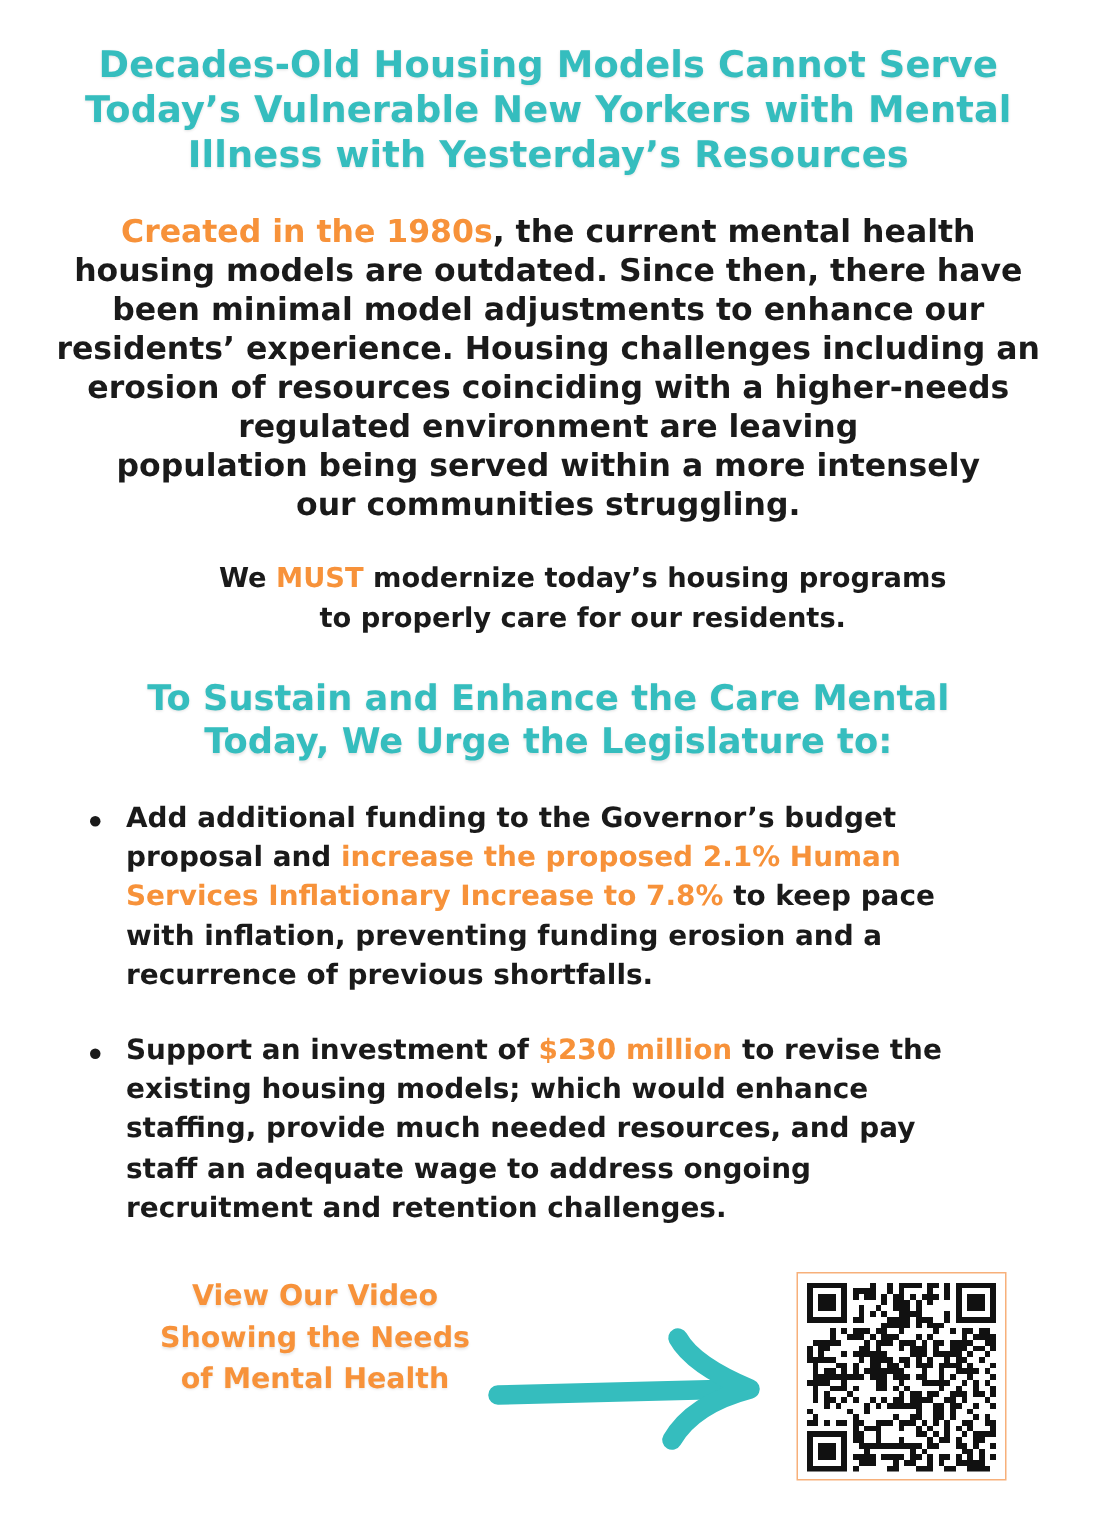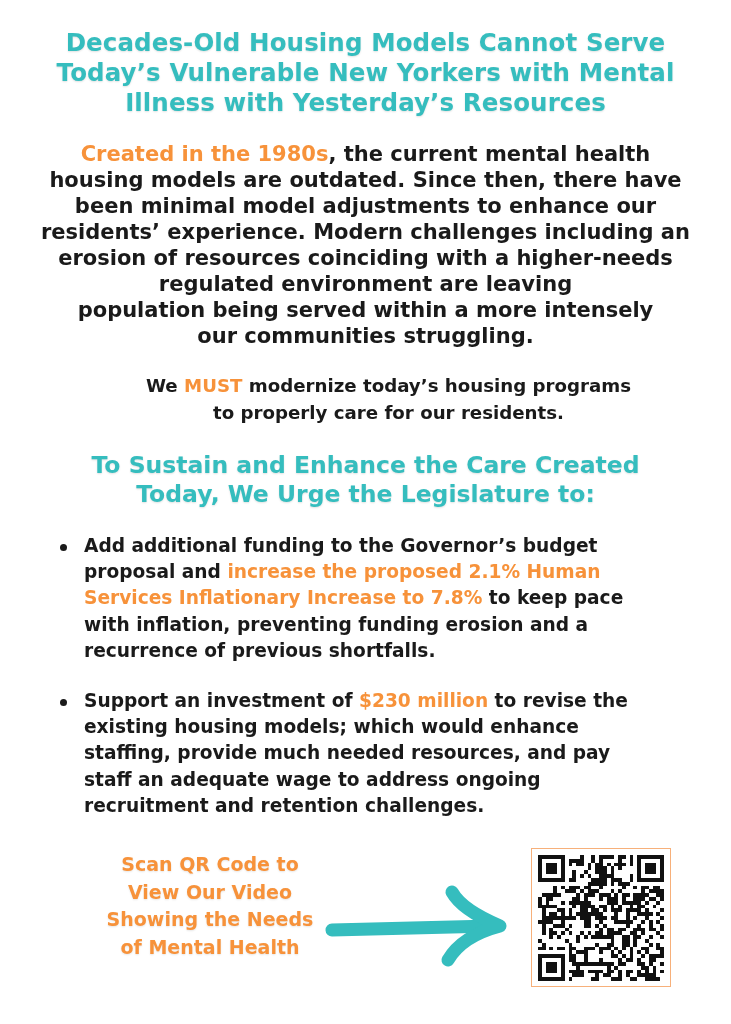--- a/index.html
+++ b/index.html
@@ -154,34 +154,34 @@
 <div class="title">
   <span>Decades-Old Housing Models Cannot Serve</span>
   <span>Today’s Vulnerable New Yorkers with Mental</span>
   <span>Illness with Yesterday’s Resources</span>
 </div>
 
 <div class="intro">
   <span class="line"><span class="orange">Created in the 1980s</span><span>, the current mental health</span></span>
   <span class="line">housing models are outdated. Since then, there have</span>
   <span class="line">been minimal model adjustments to enhance our</span>
-  <span class="line">residents’ experience. Modern challenges including an</span>
+  <span class="line">residents’ experience. Housing challenges including an</span>
   <span class="line">erosion of resources coinciding with a higher-needs</span>
   <span class="line">regulated environment are leaving</span>
   <span class="line">population being served within a more intensely</span>
   <span class="line">our communities struggling.</span>
 </div>
 
 <div class="must">
   <span class="line"><span>We </span><span class="orange">MUST</span><span> modernize today’s housing programs</span></span>
   <span class="line">to properly care for our residents.</span>
 </div>
 
 <div class="subhead">
-  <span>To Sustain and Enhance the Care Created</span>
+  <span>To Sustain and Enhance the Care Mental</span>
   <span>Today, We Urge the Legislature to:</span>
 </div>
 
 <ul class="bullets">
   <li class="bullet">
     <span class="dot"></span>
     <span class="line">Add additional funding to the Governor’s budget</span>
     <span class="line"><span>proposal and </span><span class="orange">increase the proposed 2.1% Human</span></span>
     <span class="line"><span class="orange">Services Inflationary Increase to 7.8%</span><span> to keep pace</span></span>
     <span class="line">with inflation, preventing funding erosion and a</span>
@@ -191,21 +191,20 @@
     <span class="dot"></span>
     <span class="line"><span>Support an investment of </span><span class="orange">$230 million</span><span> to revise the</span></span>
     <span class="line">existing housing models; which would enhance</span>
     <span class="line">staffing, provide much needed resources, and pay</span>
     <span class="line">staff an adequate wage to address ongoing</span>
     <span class="line">recruitment and retention challenges.</span>
   </li>
 </ul>
 
 <div class="qr-caption">
-  <span>Scan QR Code to</span>
   <span>View Our Video</span>
   <span>Showing the Needs</span>
   <span>of Mental Health</span>
 </div>
 
 <svg class="arrow" viewBox="0 0 190 100">
   <path d="M10 60 L170 56" stroke="#35BDBE" stroke-width="13" stroke-linecap="round" fill="none"></path>
   <path d="M130 22 Q 140 40 178 56 Q 140 66 126 90" stroke="#35BDBE" stroke-width="13" stroke-linecap="round" stroke-linejoin="round" fill="none"></path>
 </svg>
 

